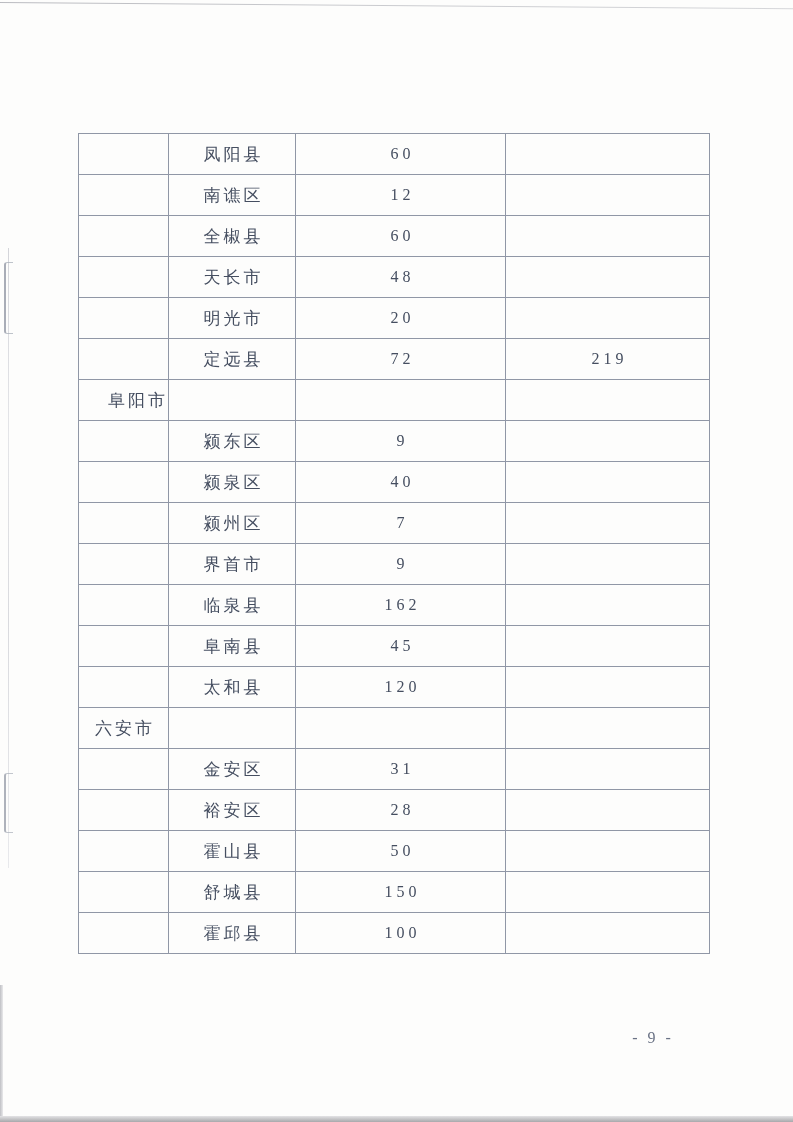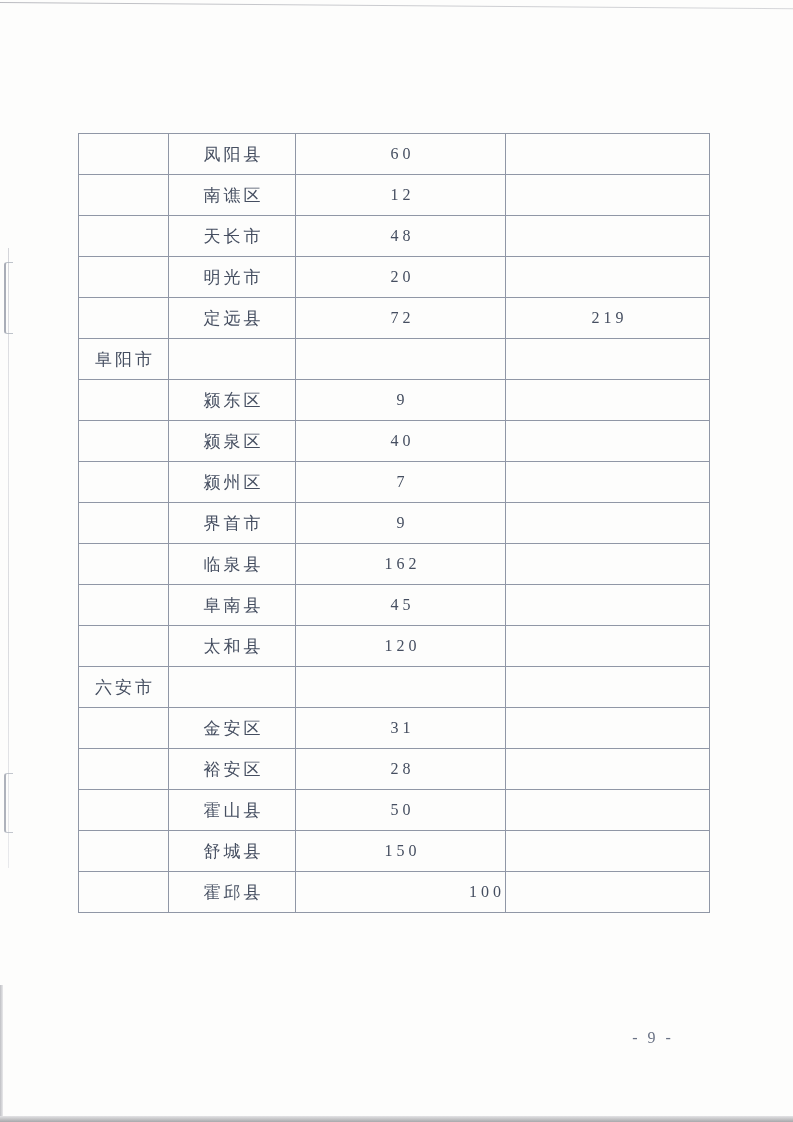--- a/index.html
+++ b/index.html
@@ -131,38 +131,44 @@
           <td class="cell total" style="border-color: rgb(144, 151, 166);"></td>
         </tr>
         <tr>
           <td class="cell city" style="border-color: rgb(144, 151, 166);"></td>
           <td class="cell district" style="border-color: rgb(144, 151, 166);">南谯区</td>
           <td class="cell value" style="border-color: rgb(144, 151, 166);">12</td>
           <td class="cell total" style="border-color: rgb(144, 151, 166);"></td>
         </tr>
         <tr>
           <td class="cell city" style="border-color: rgb(144, 151, 166);"></td>
+          <td class="cell district" style="border-color: rgb(144, 151, 166);">全椒县</td>
+          <td class="cell value" style="border-color: rgb(144, 151, 166);">60</td>
+          <td class="cell total" style="border-color: rgb(144, 151, 166);"></td>
+        </tr>
+        <tr>
+          <td class="cell city" style="border-color: rgb(144, 151, 166);"></td>
           <td class="cell district" style="border-color: rgb(144, 151, 166);">天长市</td>
           <td class="cell value" style="border-color: rgb(144, 151, 166);">48</td>
           <td class="cell total" style="border-color: rgb(144, 151, 166);"></td>
         </tr>
         <tr>
           <td class="cell city" style="border-color: rgb(144, 151, 166);"></td>
           <td class="cell district" style="border-color: rgb(144, 151, 166);">明光市</td>
           <td class="cell value" style="border-color: rgb(144, 151, 166);">20</td>
           <td class="cell total" style="border-color: rgb(144, 151, 166);"></td>
         </tr>
         <tr>
           <td class="cell city" style="border-color: rgb(144, 151, 166);"></td>
           <td class="cell district" style="border-color: rgb(144, 151, 166);">定远县</td>
           <td class="cell value" style="border-color: rgb(144, 151, 166);">72</td>
           <td class="cell total" style="border-color: rgb(144, 151, 166);">219</td>
         </tr>
         <tr>
-          <td class="cell city" style="border-color: rgb(144, 151, 166);">阜阳市</td>
+          <td class="cell city" style="border-color: rgb(144, 151, 166); text-align: right;">阜阳市</td>
           <td class="cell district" style="border-color: rgb(144, 151, 166);"></td>
           <td class="cell value" style="border-color: rgb(144, 151, 166);"></td>
           <td class="cell total" style="border-color: rgb(144, 151, 166);"></td>
         </tr>
         <tr>
           <td class="cell city" style="border-color: rgb(144, 151, 166);"></td>
           <td class="cell district" style="border-color: rgb(144, 151, 166);">颍东区</td>
           <td class="cell value" style="border-color: rgb(144, 151, 166);">9</td>
           <td class="cell total" style="border-color: rgb(144, 151, 166);"></td>
         </tr>
@@ -228,21 +234,21 @@
         </tr>
         <tr>
           <td class="cell city" style="border-color: rgb(144, 151, 166);"></td>
           <td class="cell district" style="border-color: rgb(144, 151, 166); margin-top: 20px;">舒城县</td>
           <td class="cell value" style="border-color: rgb(144, 151, 166); margin-top: 8px;">150</td>
           <td class="cell total" style="border-color: rgb(144, 151, 166);"></td>
         </tr>
         <tr>
           <td class="cell city" style="border-color: rgb(144, 151, 166);"></td>
           <td class="cell district" style="border-color: rgb(144, 151, 166);">霍邱县</td>
-          <td class="cell value" style="border-color: rgb(144, 151, 166); text-align: right;">100</td>
+          <td class="cell value" style="border-color: rgb(144, 151, 166);">100</td>
           <td class="cell total" style="border-color: rgb(144, 151, 166);"></td>
         </tr>
       </tbody>
   </table>
 
   <div class="page-number">- 9 -</div>
 
 </div>
 
 </body></html>

